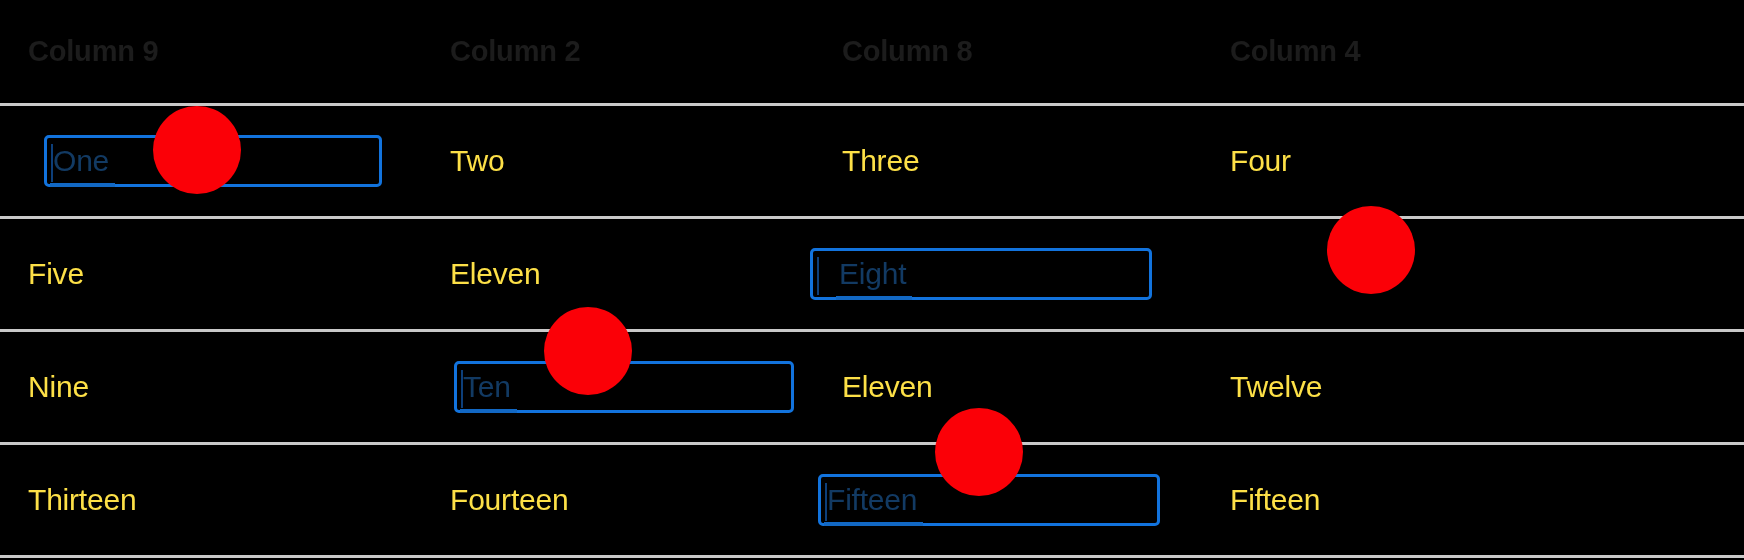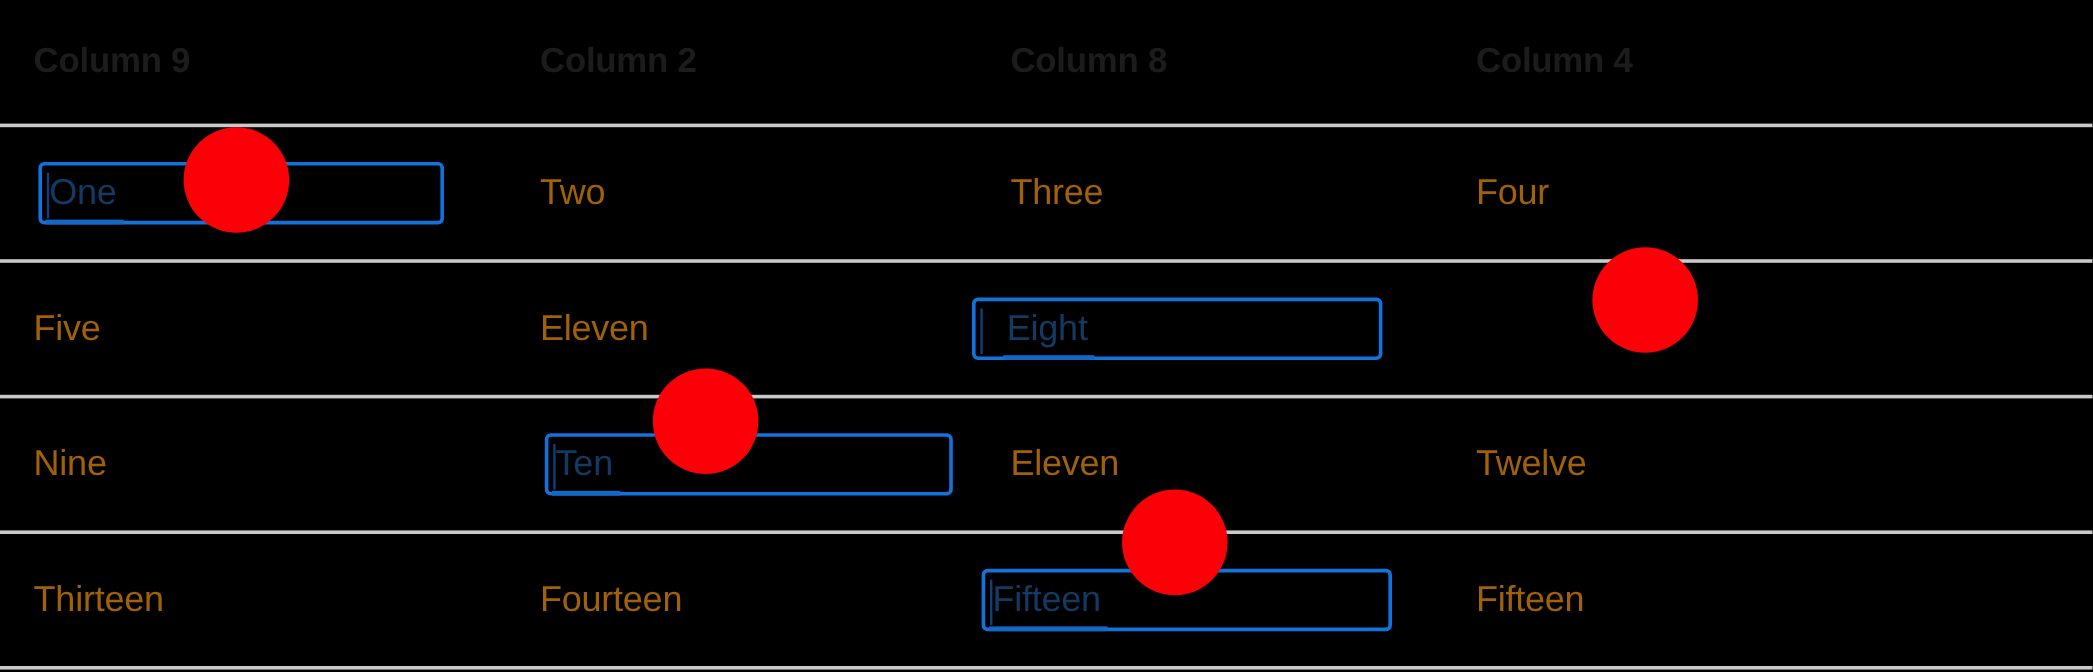--- a/index.html
+++ b/index.html
@@ -60,21 +60,21 @@
   .hdr-text {
     font-size: 29px;
     font-weight: bold;
     color: #1c1c1c;
     letter-spacing: -0.2px;
     white-space: nowrap;
   }
   .cell-text {
     font-size: 30px;
     font-weight: normal;
-    color: #a16207;
+    color: #fde047;
     letter-spacing: -0.2px;
     white-space: nowrap;
   }
 
   
   .cell.focused {
     padding-left: 0;
   }
   .input-box {
     position: relative;
@@ -143,21 +143,21 @@
       <div class="cell col3">
         <span class="hdr-text">Column 8</span>
       </div>
       <div class="cell col4">
         <span class="hdr-text">Column 4</span>
       </div>
     </div>
 
     <div class="row data">
       <div class="cell col1 focused">
-        <div class="input-box box-w1" style="margin-left:32px;">
+        <div class="input-box box-w1" style="margin-left:44px;">
           <span class="caret"></span>
           <span class="input-text">One</span>
         </div>
       </div>
       <div class="cell col2">
         <span class="cell-text">Two</span>
       </div>
       <div class="cell col3">
         <span class="cell-text">Three</span>
       </div>

